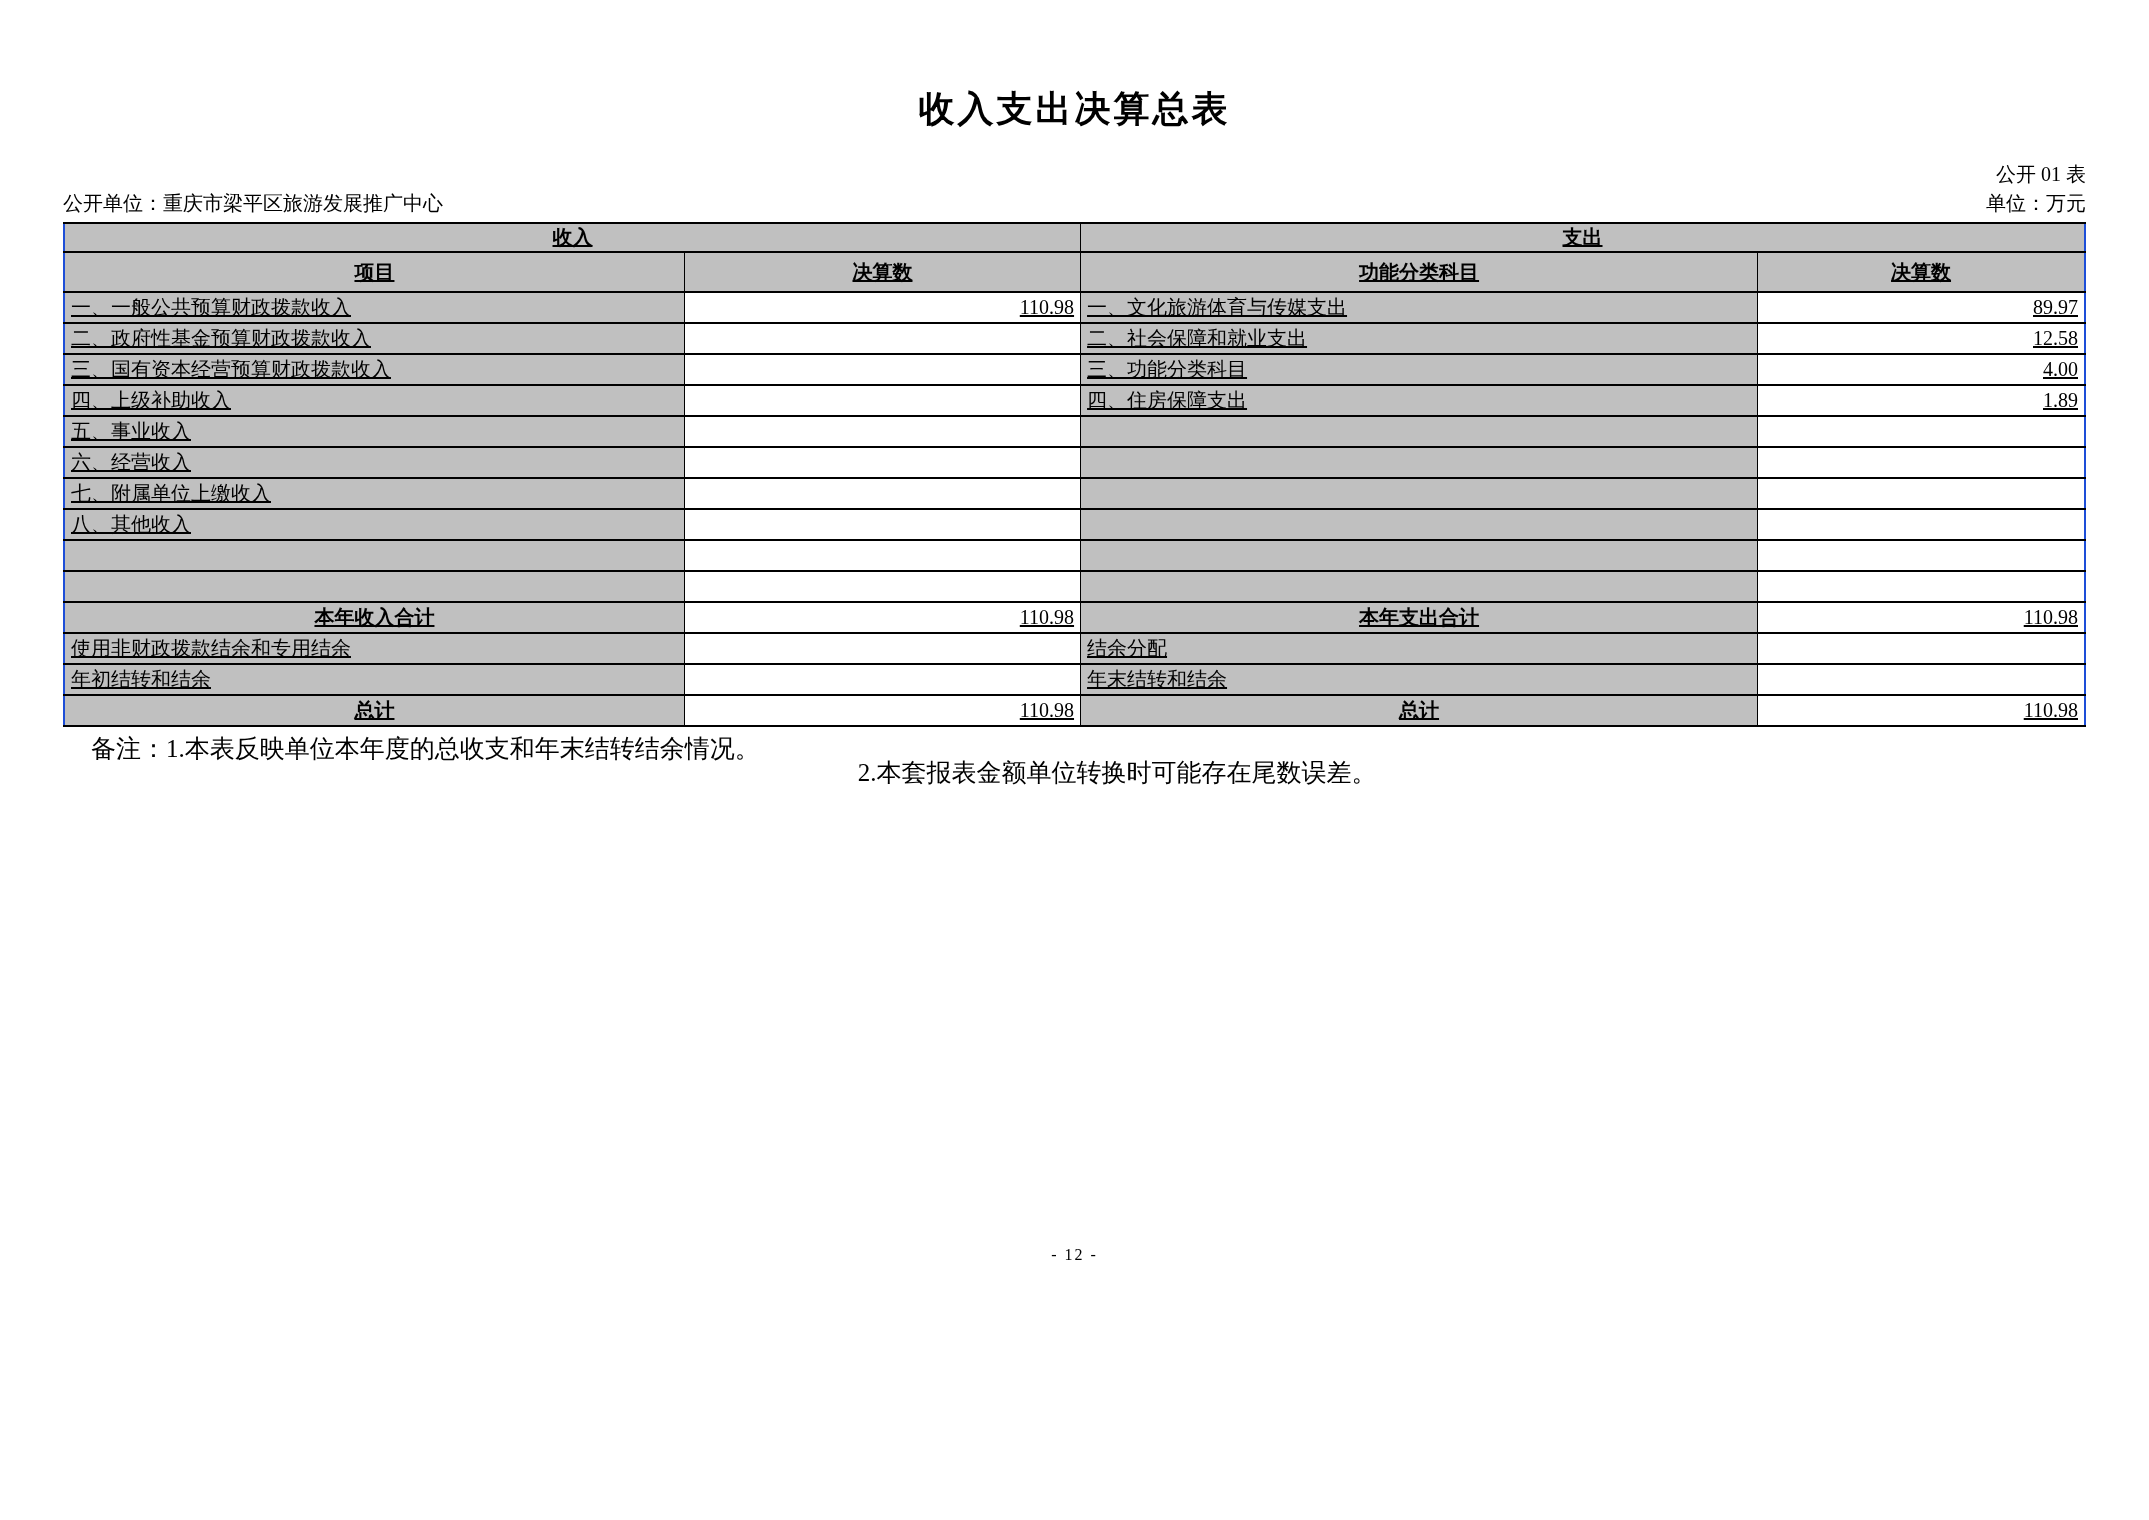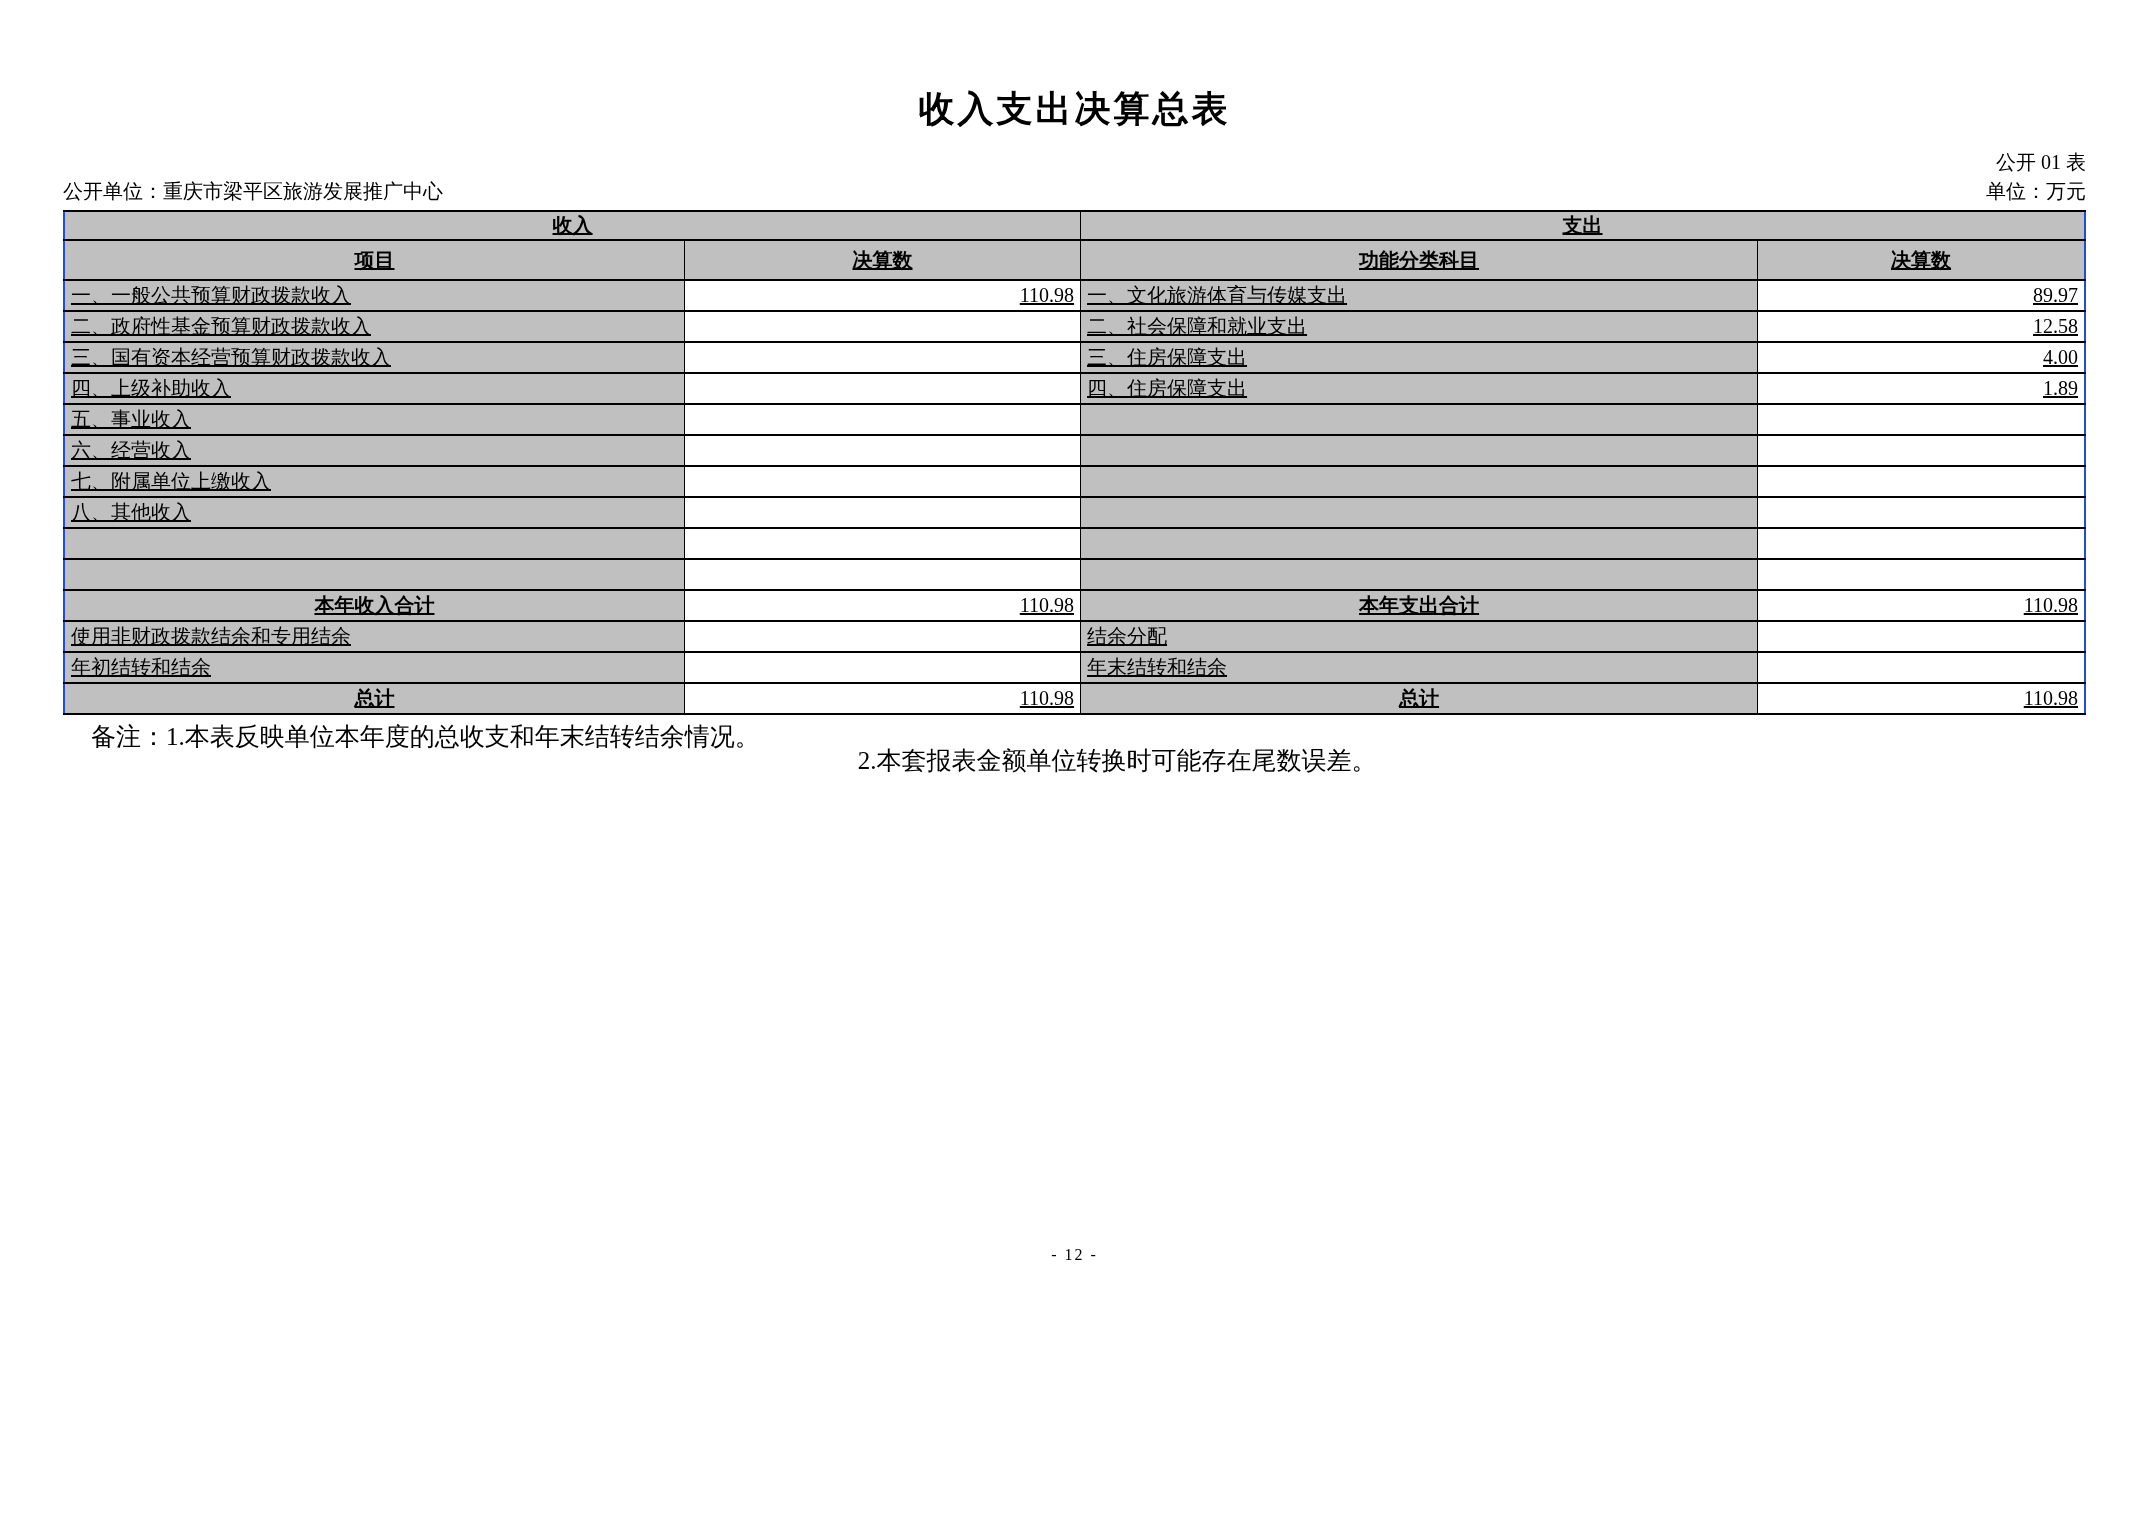--- a/index.html
+++ b/index.html
@@ -15,21 +15,21 @@
   }
   .content { padding: 0 63px; }
   .doc-title {
     margin-top: 85px;
     text-align: center;
     font-size: 36px;
     font-weight: bold;
     letter-spacing: 3px;
   }
   .table-code-line {
-    margin-top: 16px;
+    margin-top: 28px;
     text-align: right;
     font-size: 20px;
     line-height: 24px;
   }
   .meta-line {
     margin-top: 4px;
     display: flex;
     justify-content: space-between;
     font-size: 20px;
     line-height: 26px;
@@ -122,21 +122,21 @@
           </tr>
           <tr>
             <td class="label-cell">二、政府性基金预算财政拨款收入</td>
             <td class="value-cell"></td>
             <td class="label-cell">二、社会保障和就业支出</td>
             <td class="value-cell">12.58</td>
           </tr>
           <tr>
             <td class="label-cell">三、国有资本经营预算财政拨款收入</td>
             <td class="value-cell"></td>
-            <td class="label-cell">三、住房保障支出</td>
+            <td class="label-cell">三、功能分类科目</td>
             <td class="value-cell">4.00</td>
           </tr>
           <tr>
             <td class="label-cell">四、上级补助收入</td>
             <td class="value-cell"></td>
             <td class="label-cell">四、住房保障支出</td>
             <td class="value-cell">1.89</td>
           </tr>
           <tr>
             <td class="label-cell">五、事业收入</td>

